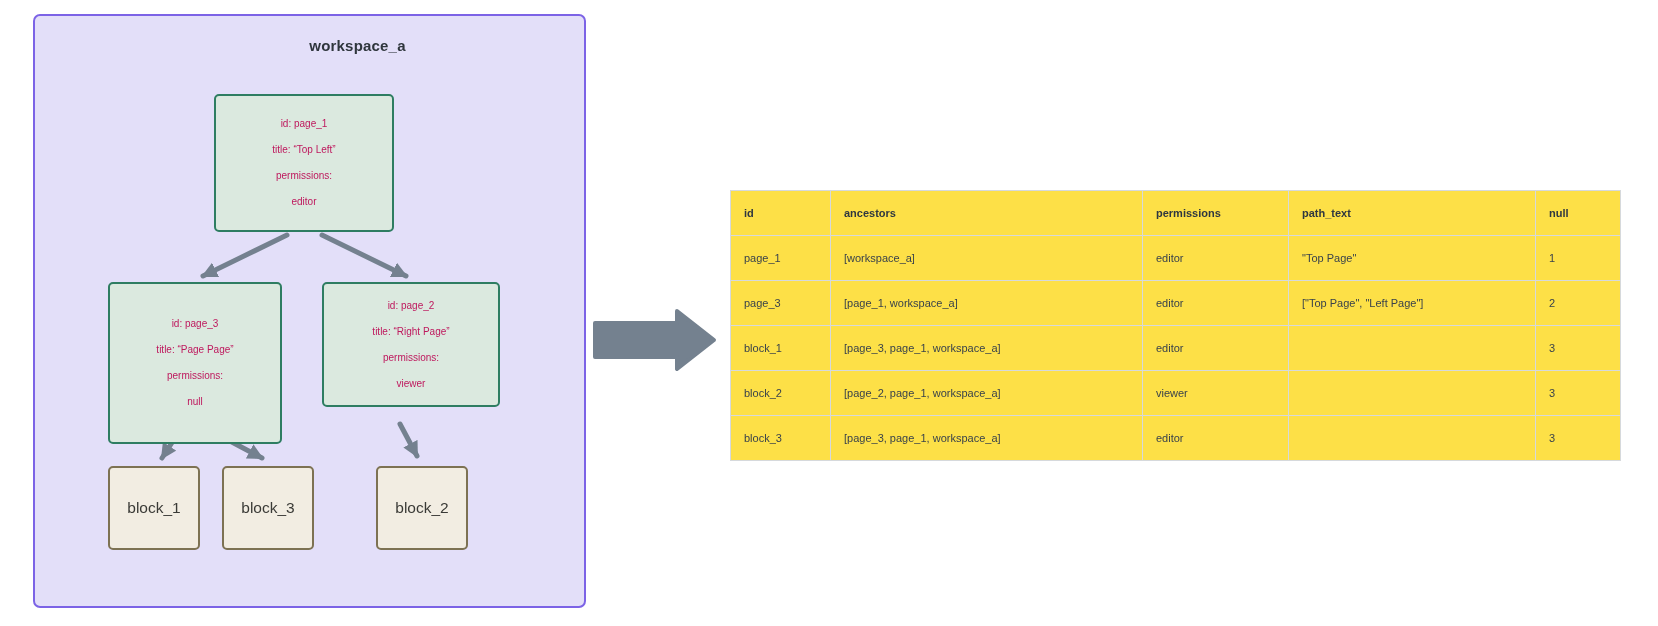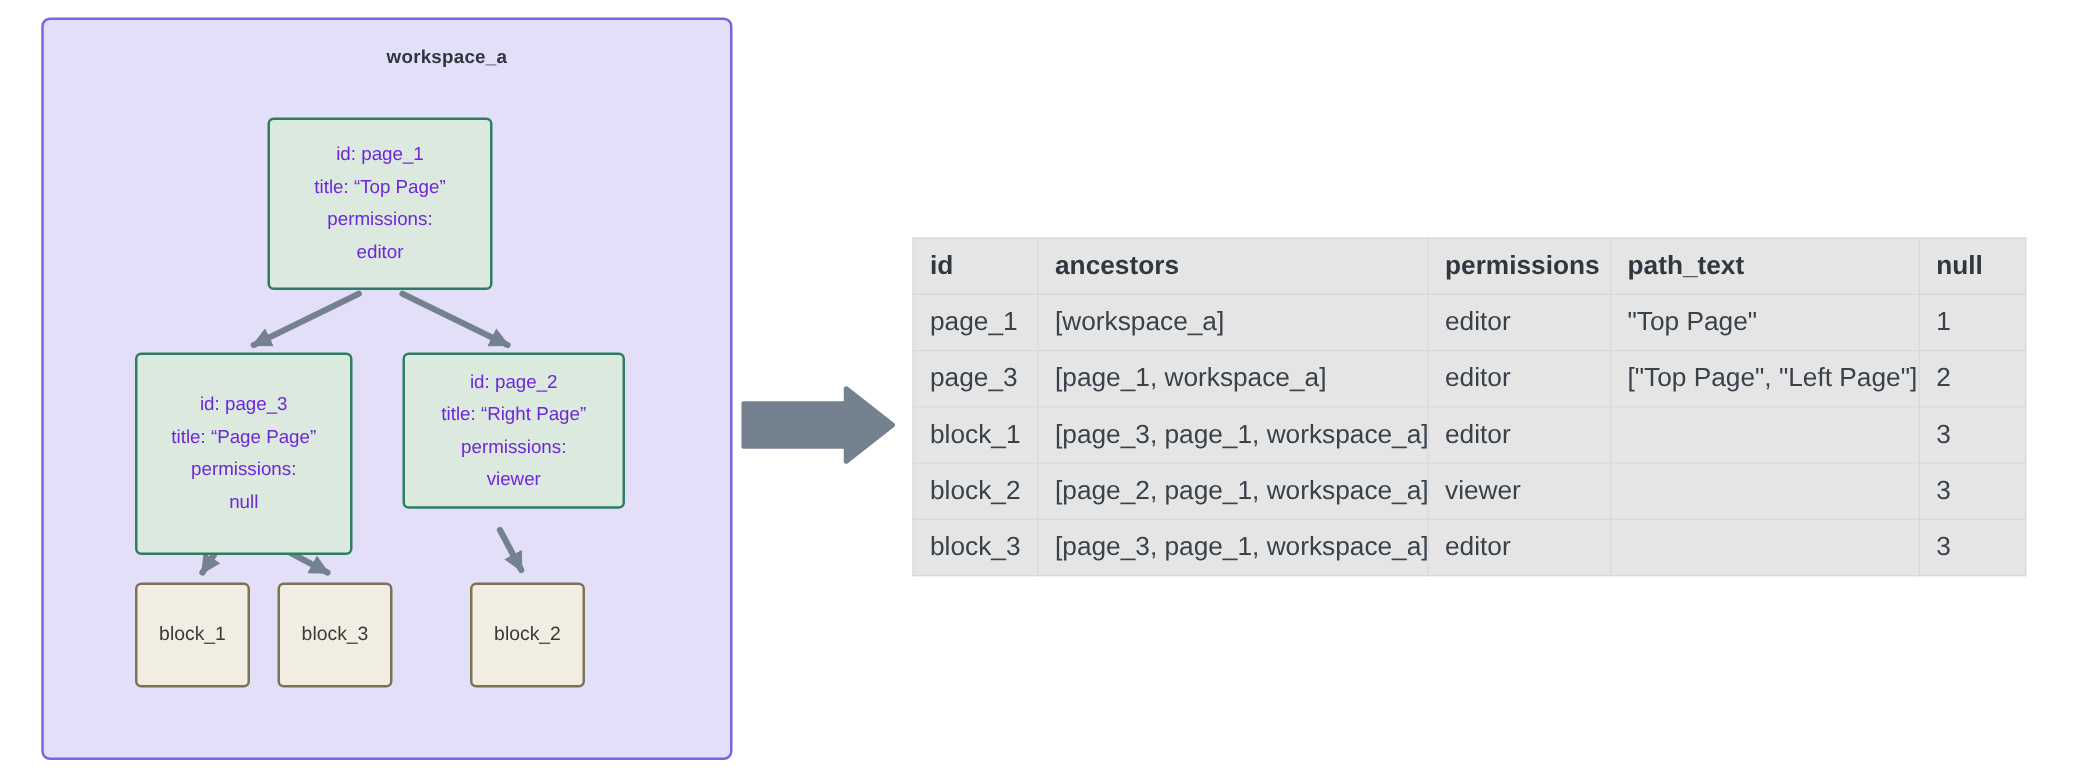--- a/index.html
+++ b/index.html
@@ -20,37 +20,37 @@
   }
   .tree-arrows{position:absolute;left:0;top:0;width:553px;height:594px;pointer-events:none;}
   .treeline{stroke-width:5;fill:none;stroke-linecap:round;}
 
   
   .node{
     position:absolute;box-sizing:border-box;border:2px solid;border-radius:5px;
     display:flex;flex-direction:column;align-items:center;justify-content:center;
     text-align:center;
   }
-  .node.page{font-size:15px;line-height:26px;color:#6d28d9;}
+  .node.page{font-size:10px;line-height:26px;color:#be185d;}
   .node.block{font-size:15.5px;color:#3a3a36;}
   #node-page-1{left:179px;top:78px;width:180px;height:138px;}
   #node-page-3{left:73px;top:266px;width:174px;height:162px;}
   #node-page-2{left:287px;top:266px;width:178px;height:125px;}
   #node-block-1{left:73px;top:450px;width:92px;height:84px;}
   #node-block-3{left:187px;top:450px;width:92px;height:84px;}
   #node-block-2{left:341px;top:450px;width:92px;height:84px;}
 
   
   .flow-arrow{position:absolute;left:593px;top:308px;width:124px;height:64px;}
 
   
   .result-table{
     position:absolute;left:730px;top:190px;width:890px;
-    border-collapse:collapse;table-layout:fixed;background:#e5e5e5;
-    font-size:21px;color:#39424b;
+    border-collapse:collapse;table-layout:fixed;background:#fde047;
+    font-size:11px;color:#39424b;
   }
   .result-table th,.result-table td{
     border:1px solid #d6d9dc;height:44px;padding:0 10px 0 13px;
     text-align:left;vertical-align:middle;white-space:nowrap;overflow:hidden;
   }
   .result-table th{font-weight:bold;color:#2f3740;}
   .col-id{width:100px;}
   .col-ancestors{width:312px;}
   .col-permissions{width:146px;}
   .col-pathtext{width:247px;}
@@ -73,21 +73,21 @@
       </defs>
       <line class="treeline" stroke="currentColor" marker-end="url(#ah)" x1="252" y1="219" x2="168" y2="260"></line>
       <line class="treeline" stroke="currentColor" marker-end="url(#ah)" x1="287" y1="219" x2="371" y2="260"></line>
       <line class="treeline" stroke="currentColor" marker-end="url(#ah)" x1="149" y1="408" x2="127" y2="442"></line>
       <line class="treeline" stroke="currentColor" marker-end="url(#ah)" x1="163" y1="408" x2="227" y2="442"></line>
       <line class="treeline" stroke="currentColor" marker-end="url(#ah)" x1="365" y1="408" x2="382" y2="440"></line>
     </svg>
 
     <div class="node page" id="node-page-1" style="background-color: rgb(219, 233, 223); border-color: rgb(46, 125, 98);">
       <span>id: page_1</span>
-      <span>title: “Top Page”</span>
+      <span>title: “Top Left”</span>
       <span>permissions:</span>
       <span>editor</span>
     </div>
 
     <div class="node page" id="node-page-3" style="background-color: rgb(219, 233, 223); border-color: rgb(46, 125, 98);">
       <span>id: page_3</span>
       <span>title: “Page Page”</span>
       <span>permissions:</span>
       <span>null</span>
     </div>

